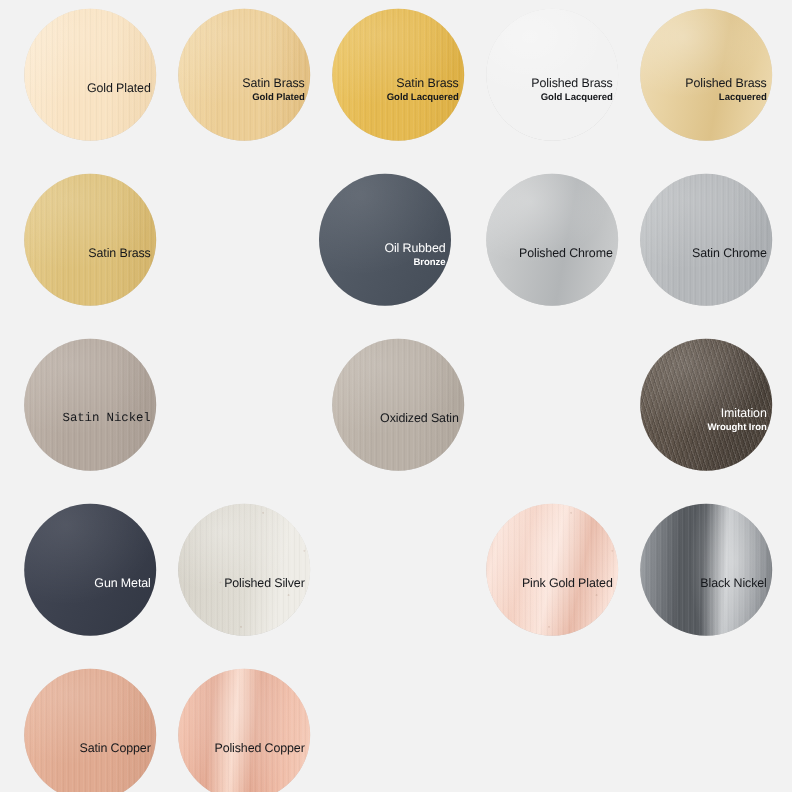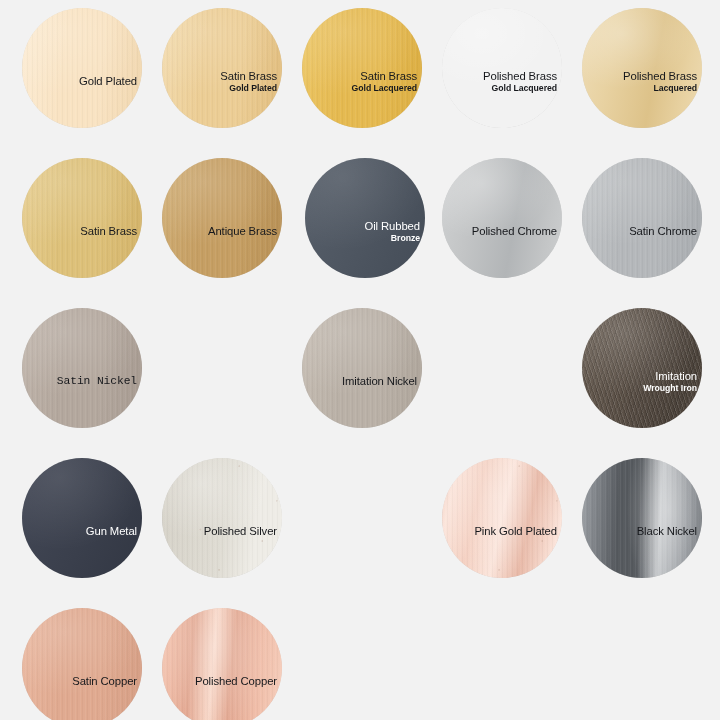--- a/index.html
+++ b/index.html
@@ -199,29 +199,21 @@
       </div>
     </div>
     <div class="swatch" style="left: 22px; top: 158px;">
       <div class="swatch-fill" style="background: linear-gradient(96deg, rgb(232, 207, 146) 0%, rgb(221, 192, 120) 38%, rgb(221, 192, 120) 62%, rgb(207, 174, 99) 100%);"></div>
       <div class="grain-v"></div>
       <div class="sheen" style="background: radial-gradient(75% 60% at 38% 25%, rgba(255, 255, 255, 0.16), rgba(255, 255, 255, 0) 74%);"></div>
       <div class="swatch-label">
         <span class="label-main">Satin Brass</span>
       </div>
     </div>
-    <div class="swatch" style="left: 162px; top: 158px;">
-      <div class="swatch-fill" style="background: linear-gradient(96deg, rgb(210, 176, 119) 0%, rgb(197, 158, 98) 38%, rgb(197, 158, 98) 62%, rgb(178, 138, 79) 100%);"></div>
-      <div class="grain-v"></div>
-      <div class="sheen" style="background: radial-gradient(75% 60% at 38% 25%, rgba(255, 255, 255, 0.16), rgba(255, 255, 255, 0) 74%);"></div>
-      <div class="swatch-label">
-        <span class="label-main">Antique Brass</span>
-      </div>
-    </div>
-    <div class="swatch" style="left: 305px; top: 158px;">
+    <div class="swatch" style="left: 290px; top: 158px;">
       <div class="swatch-fill" style="background: linear-gradient(115deg, rgb(90, 98, 109) 0%, rgb(77, 85, 96) 55%, rgb(66, 74, 85) 100%);"></div>
       <div class="sheen" style="background: radial-gradient(80% 70% at 35% 22%, rgba(255, 255, 255, 0.1), rgba(255, 255, 255, 0) 72%);"></div>
       <div class="swatch-label two-line light-text">
         <span class="label-main">Oil Rubbed</span>
         <span class="label-sub">Bronze</span>
       </div>
     </div>
     <div class="swatch" style="left: 442px; top: 158px;">
       <div class="swatch-fill" style="background: linear-gradient(100deg, rgb(211, 213, 214) 0%, rgb(195, 197, 198) 30%, rgb(178, 181, 183) 58%, rgb(195, 197, 198) 78%, rgb(211, 213, 214) 100%);"></div>
       <div class="sheen" style="background: radial-gradient(70% 55% at 36% 26%, rgba(255, 255, 255, 0.3), rgba(255, 255, 255, 0) 70%);"></div>
@@ -243,21 +235,21 @@
       <div class="sheen" style="background: radial-gradient(75% 60% at 38% 25%, rgba(255, 255, 255, 0.16), rgba(255, 255, 255, 0) 74%);"></div>
       <div class="swatch-label">
         <span class="label-main">Satin Nickel</span>
       </div>
     </div>
     <div class="swatch" style="left: 302px; top: 308px;">
       <div class="swatch-fill" style="background: linear-gradient(96deg, rgb(199, 190, 180) 0%, rgb(185, 176, 166) 38%, rgb(185, 176, 166) 62%, rgb(170, 161, 151) 100%);"></div>
       <div class="grain-v"></div>
       <div class="sheen" style="background: radial-gradient(75% 60% at 38% 25%, rgba(255, 255, 255, 0.16), rgba(255, 255, 255, 0) 74%);"></div>
       <div class="swatch-label">
-        <span class="label-main">Imitation Nickel</span>
+        <span class="label-main">Oxidized Satin</span>
       </div>
     </div>
     <div class="swatch" style="left: 582px; top: 308px;">
       <div class="swatch-fill" style="background: linear-gradient(110deg, rgb(109, 98, 87) 0%, rgb(94, 83, 73) 40%, rgb(75, 66, 58) 75%, rgb(94, 83, 73) 100%);"></div>
       <div class="grain-diag"></div>
       <div class="sheen" style="background: radial-gradient(75% 60% at 38% 25%, rgba(255, 255, 255, 0.16), rgba(255, 255, 255, 0) 74%);"></div>
       <div class="swatch-label two-line light-text">
         <span class="label-main">Imitation</span>
         <span class="label-sub">Wrought Iron</span>
       </div>

